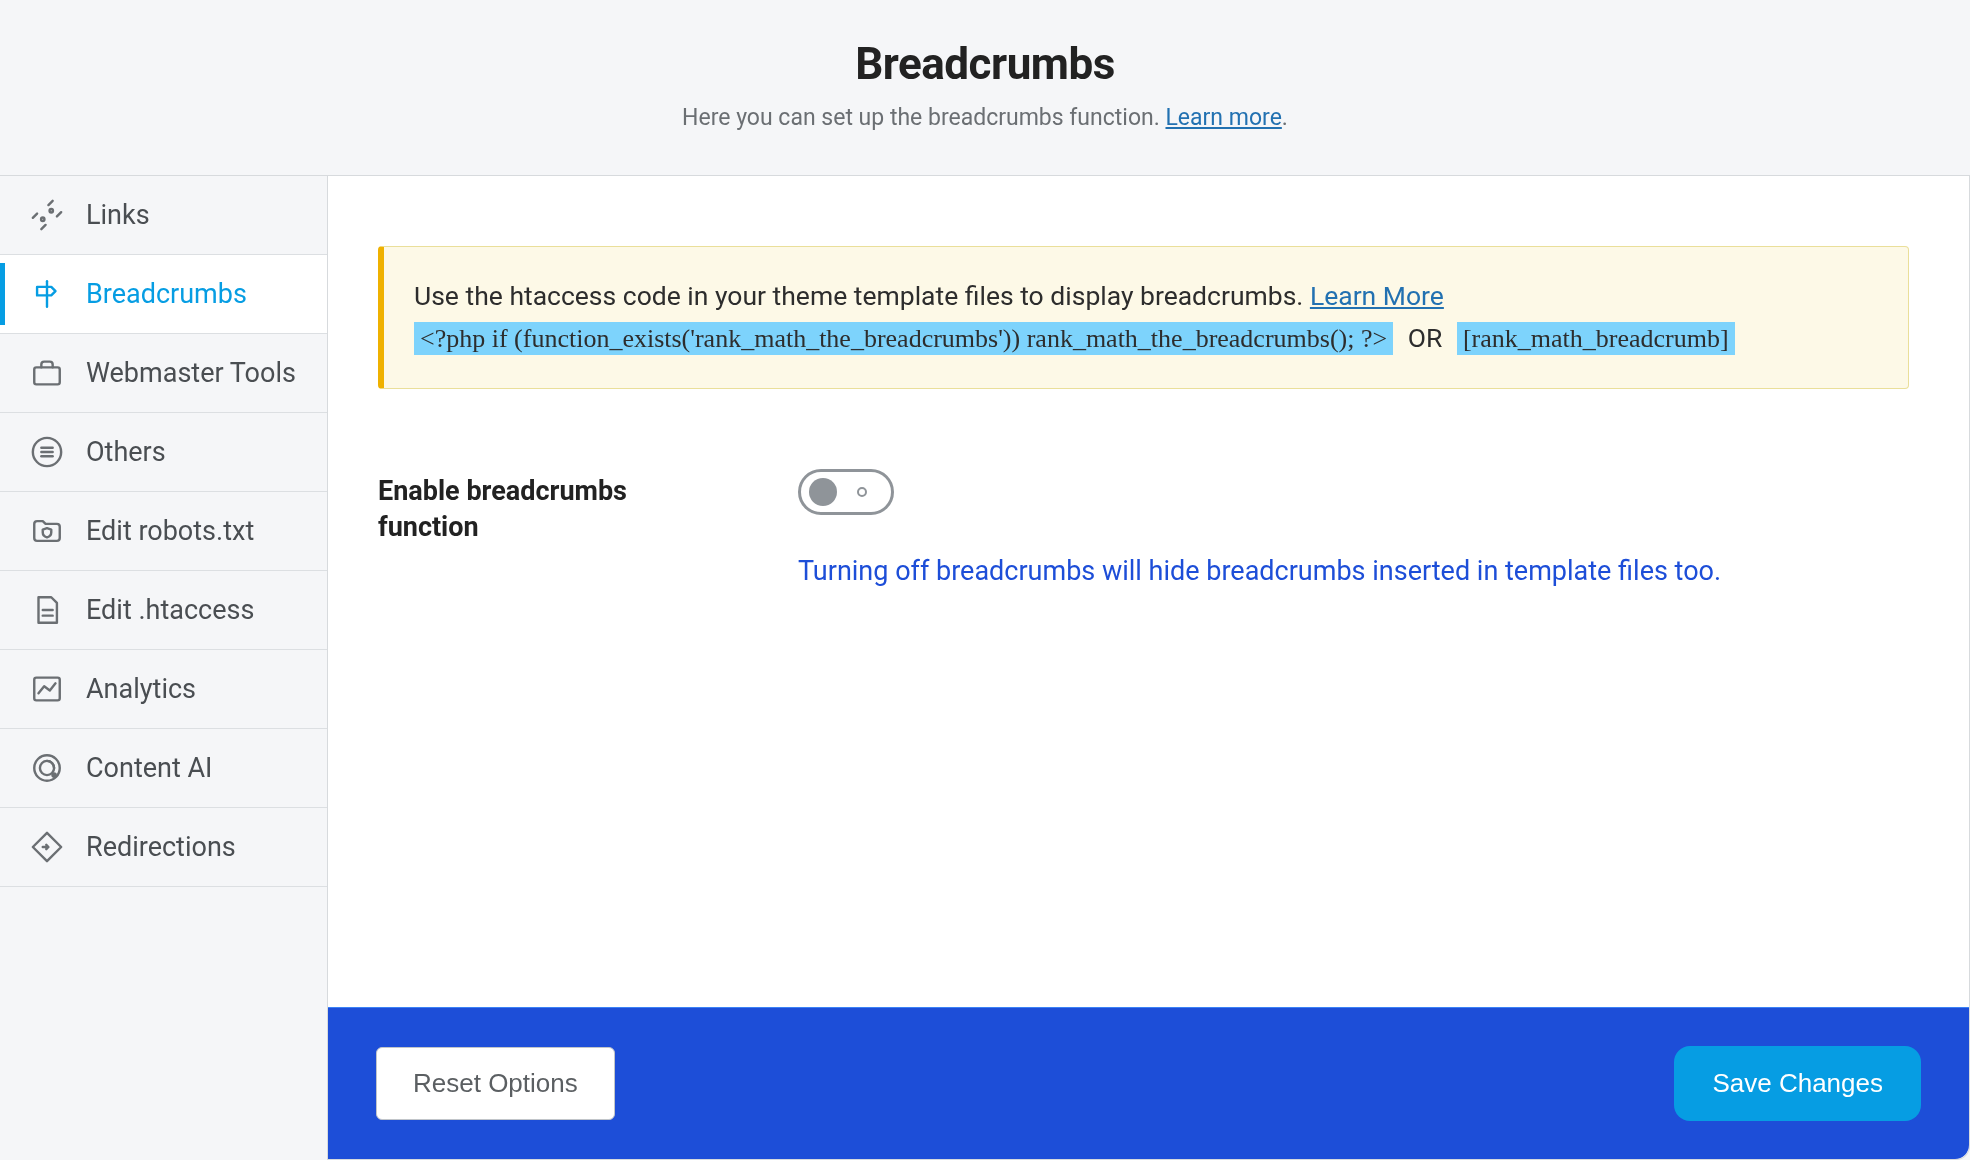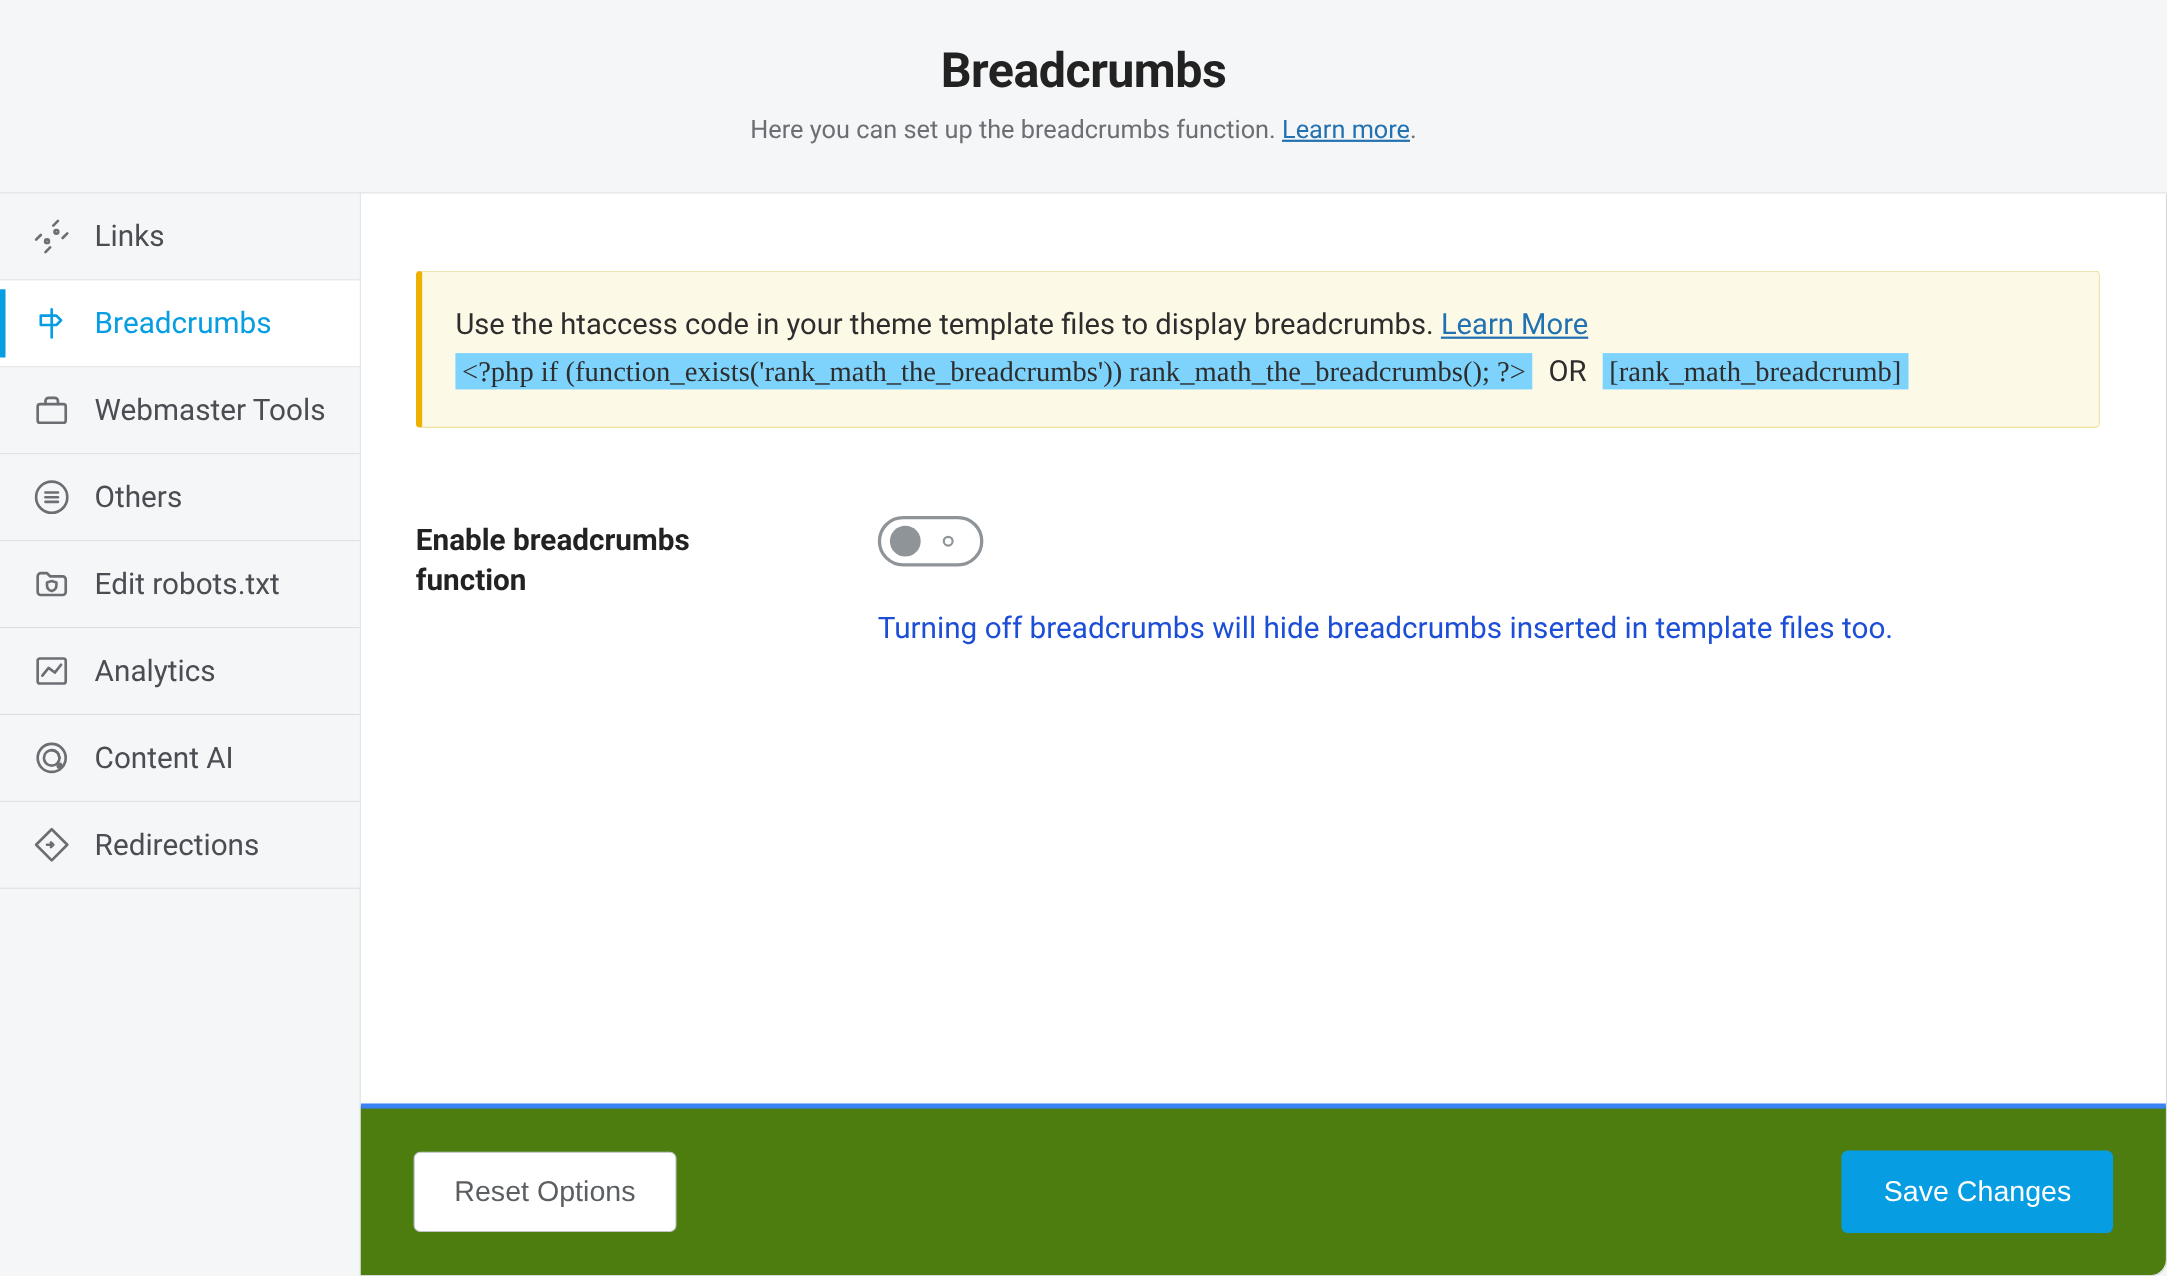--- a/index.html
+++ b/index.html
@@ -164,43 +164,43 @@
     border-radius: 50%;
     border: 2.5px solid #8f9499;
     background: transparent;
   }
   .field-help {
     font-size: 27px;
     color: #1d4ed8;
     margin-top: 40px;
   }
   .footer {
-    border-top: 5px solid #3b82f6;
-    background: #4d7c0f;
+    border-top: 1px solid #3b82f6;
+    background: #1d4ed8;
     padding: 38px 48px;
     display: flex;
     justify-content: space-between;
     align-items: center;
     border-radius: 0 0 14px 0;
   }
   .btn-reset {
     font-size: 26px;
     color: #5b5f62;
     background: #fff;
     border: 1.5px solid #c1c5c9;
     border-radius: 6px;
     padding: 20px 36px;
     cursor: pointer;
   }
   .btn-save {
     font-size: 26px;
     color: #fff;
     background: #069de3;
     border: none;
-    border-radius: 6px;
+    border-radius: 16px;
     padding: 22px 38px;
     cursor: pointer;
   }
 </style>
 </head>
 <body>
 
 <div class="wrapper">
 
   <div class="header">
@@ -263,20 +263,30 @@
       <div class="sidebar-item">
         <span class="sidebar-icon">
           <svg viewBox="0 0 24 24" fill="none" stroke="#6b6f73" stroke-width="1.7" stroke-linecap="round" stroke-linejoin="round">
             <path d="M3 7a2 2 0 0 1 2-2h4l2 2h8a2 2 0 0 1 2 2v8a2 2 0 0 1-2 2H5a2 2 0 0 1-2-2z"></path>
             <path d="M12 10l3 1v2c0 2-1.5 3-3 3.5-1.5-.5-3-1.5-3-3.5v-2z"></path>
           </svg>
         </span>
         <span>Edit robots.txt</span>
       </div>
 
+      <div class="sidebar-item">
+        <span class="sidebar-icon">
+          <svg viewBox="0 0 24 24" fill="none" stroke="#6b6f73" stroke-width="1.7" stroke-linecap="round" stroke-linejoin="round">
+            <path d="M6 3h9l4 4v14H6z"></path>
+            <line x1="9" y1="12" x2="16" y2="12"></line>
+              <line x1="9" y1="16" x2="16" y2="16"></line>
+          </svg>
+        </span>
+        <span>Edit .htaccess</span>
+      </div>
 
       <div class="sidebar-item">
         <span class="sidebar-icon">
           <svg viewBox="0 0 24 24" fill="none" stroke="#6b6f73" stroke-width="1.7" stroke-linecap="round" stroke-linejoin="round">
             <rect x="3" y="4" width="18" height="16" rx="1.5"></rect>
             <polyline points="6,15 10,10 14,13 18,8"></polyline>
           </svg>
         </span>
         <span>Analytics</span>
       </div>

